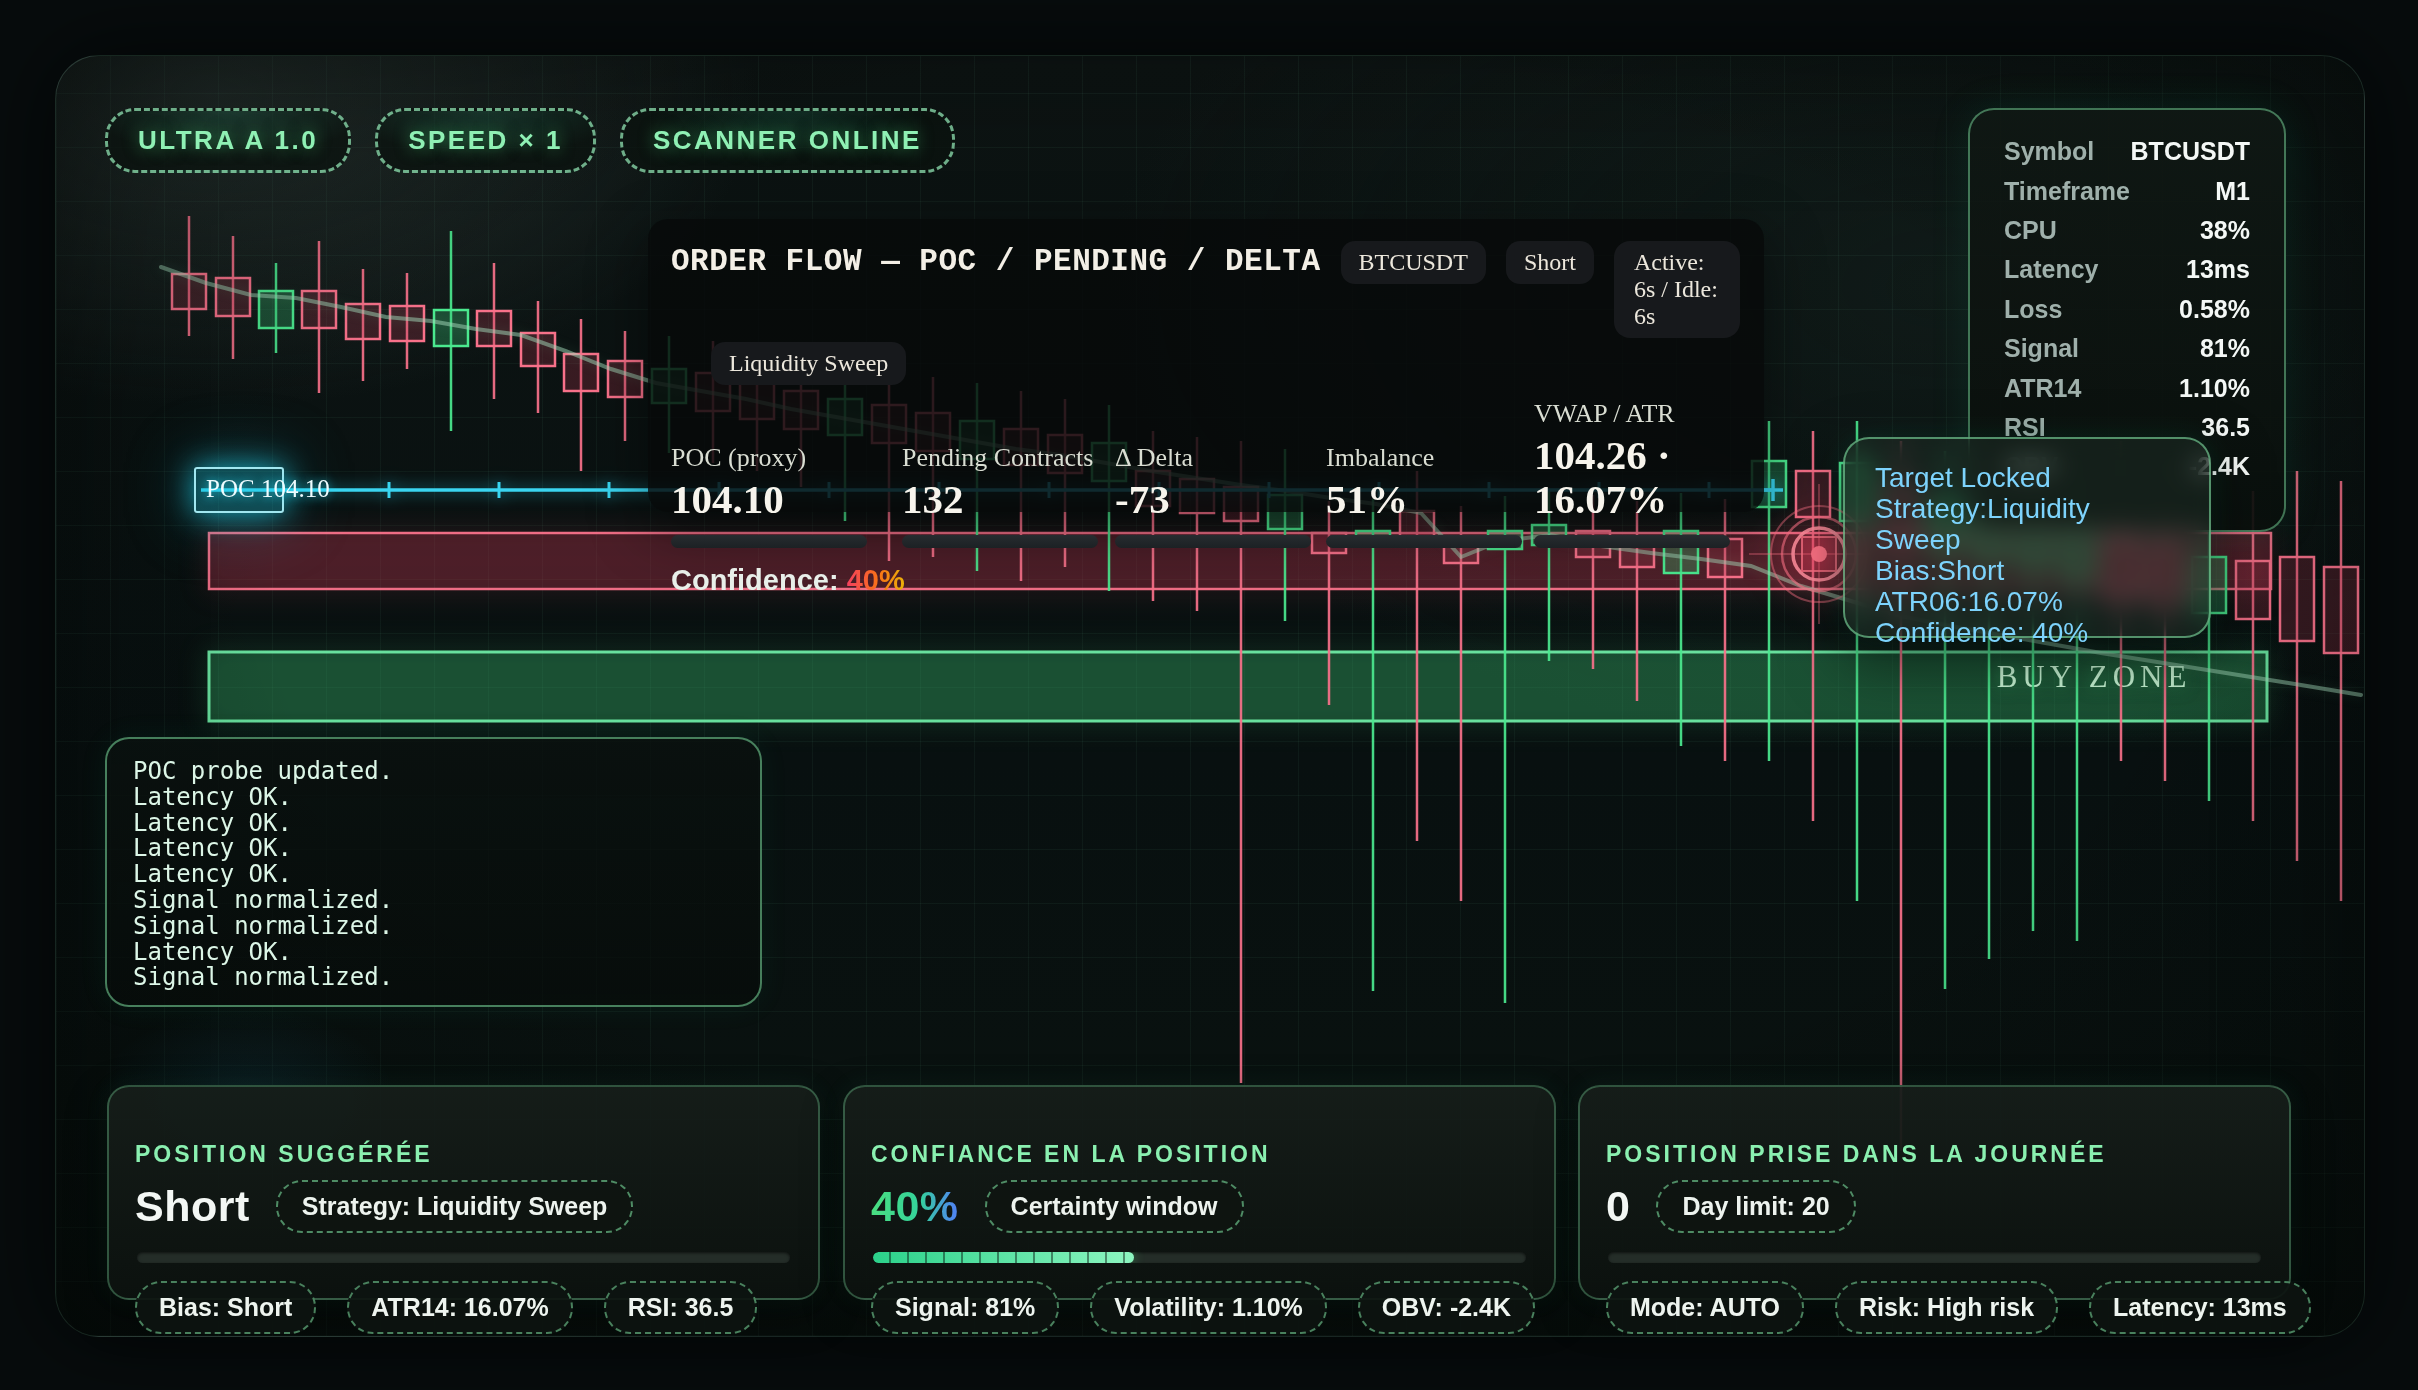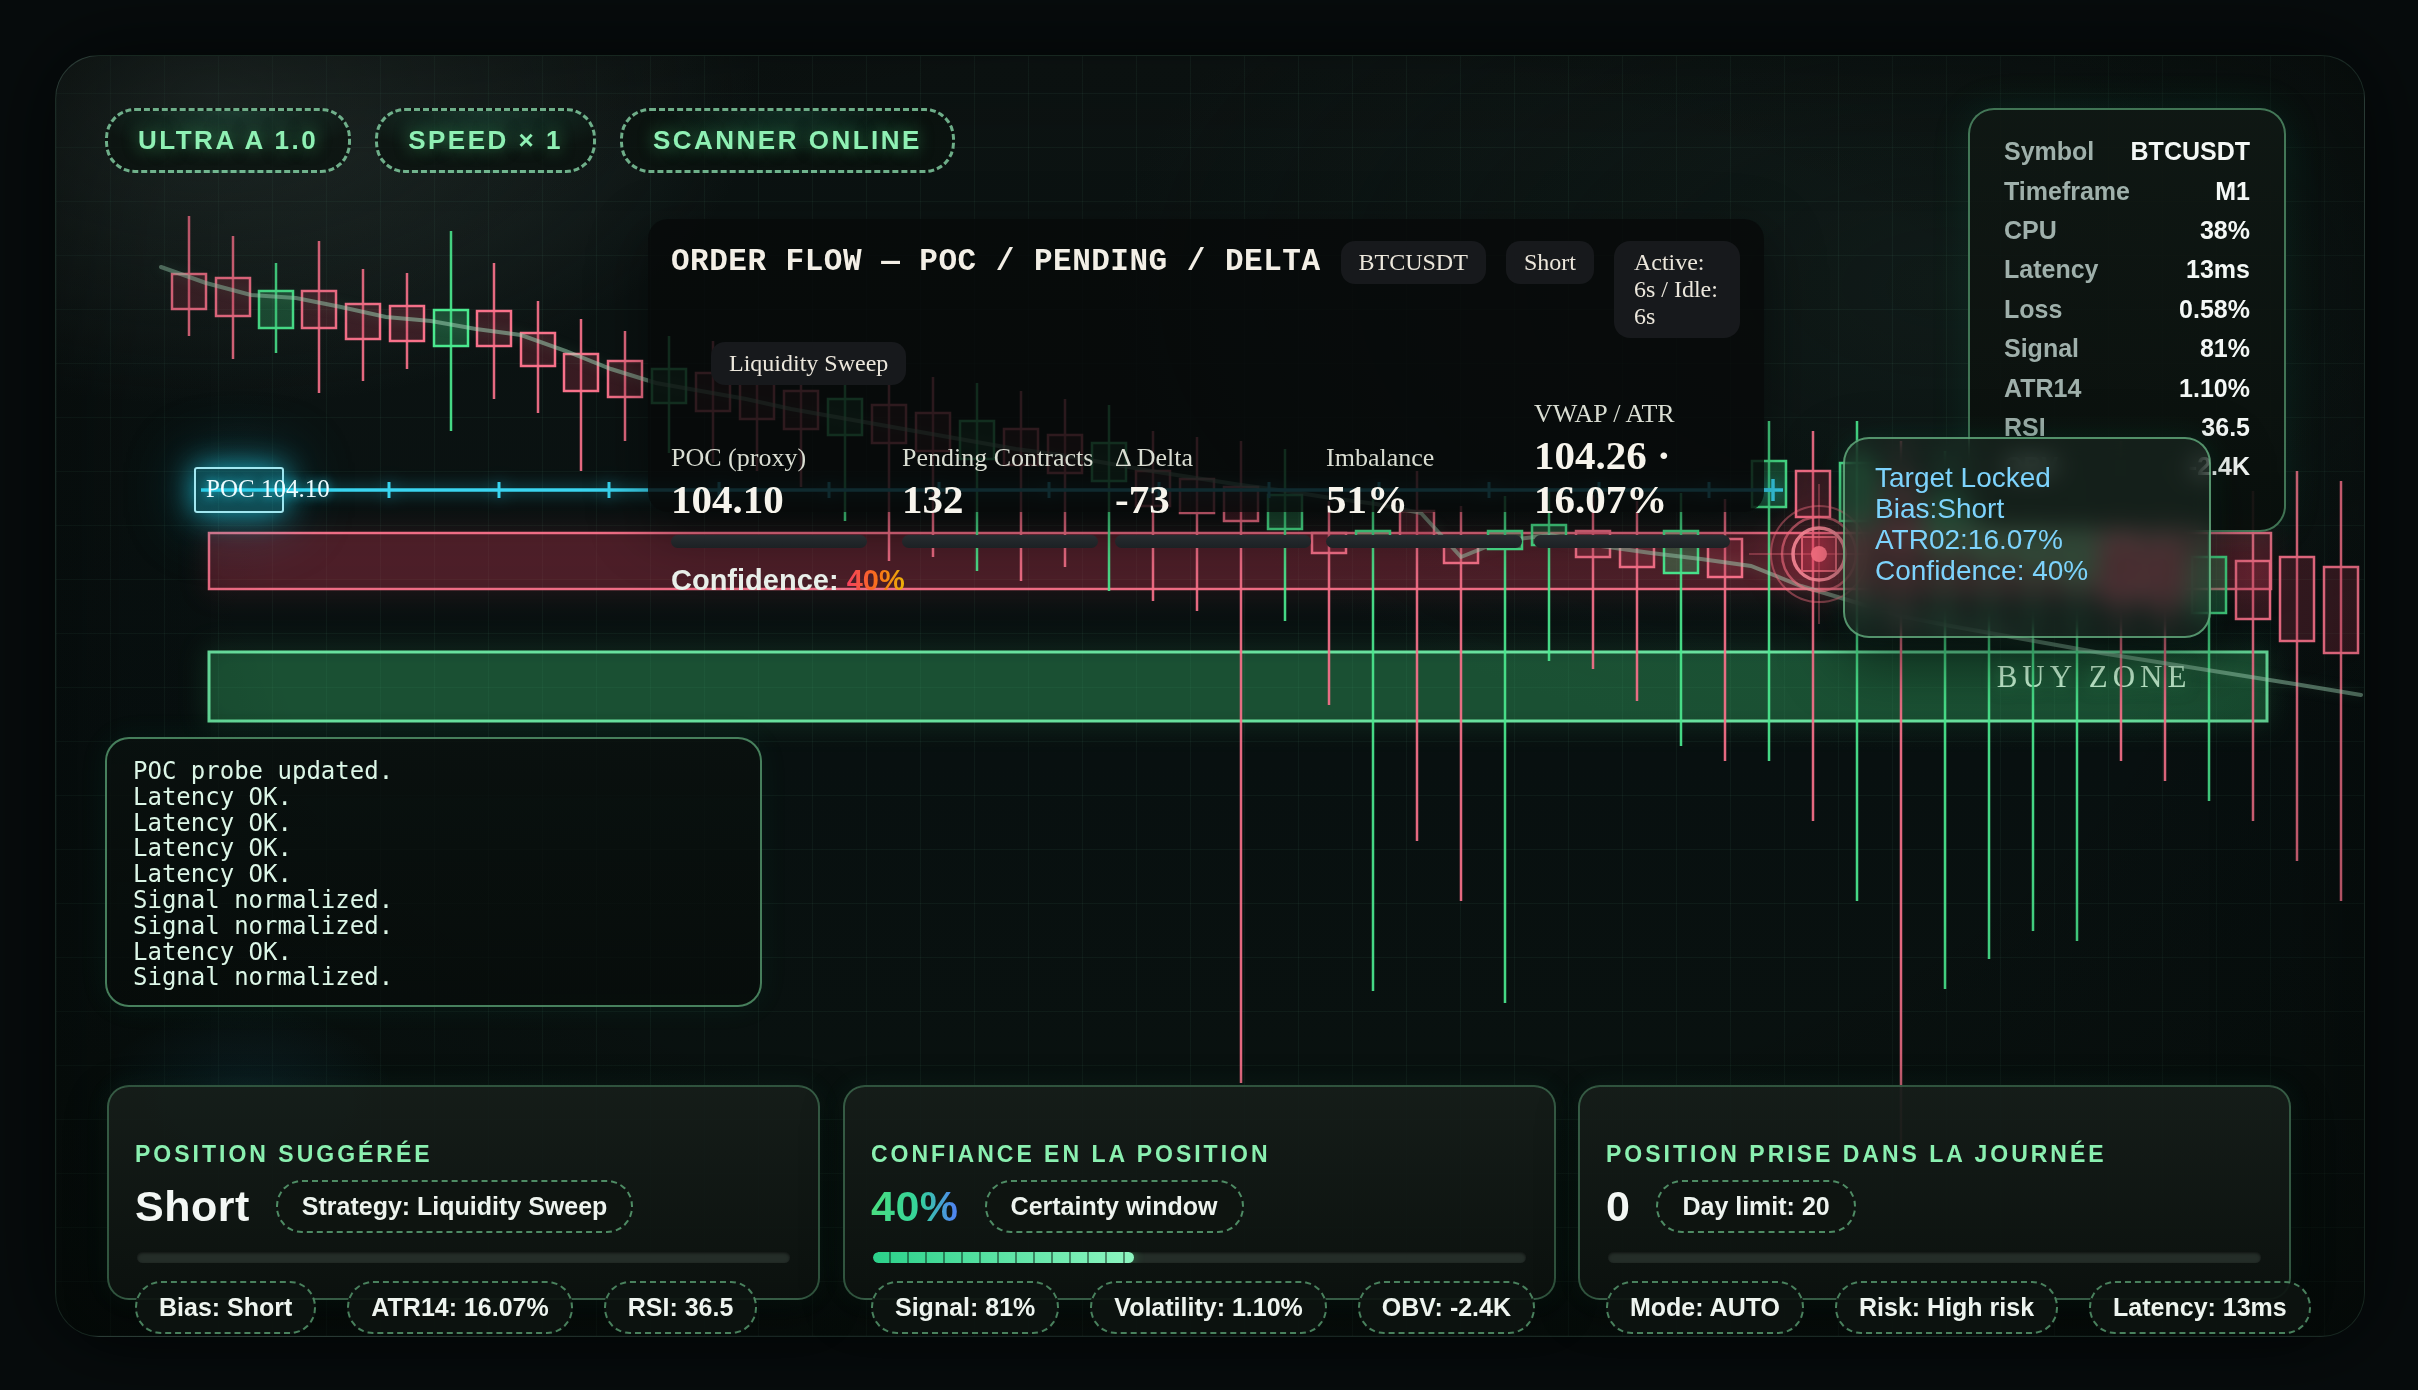--- a/index.html
+++ b/index.html
@@ -344,22 +344,23 @@
       </div>
       <div class="srow">
         <span class="l">OBV</span>
         <span class="v">-2.4K</span>
       </div>
     </div>
 </div>
 
 <div class="tip" id="tooltip">
     <div>Target Locked</div>
+    <div>Strategy:Liquidity Sweep</div>
     <div>Bias:Short</div>
-    <div>ATR02:16.07%</div>
+    <div>ATR06:16.07%</div>
     <div>Confidence: 40%</div>
   </div>
 
 <div class="log" id="log">
     <div>POC probe updated.</div>
     <div>Latency OK.</div>
     <div>Latency OK.</div>
     <div>Latency OK.</div>
     <div>Latency OK.</div>
     <div>Signal normalized.</div>

